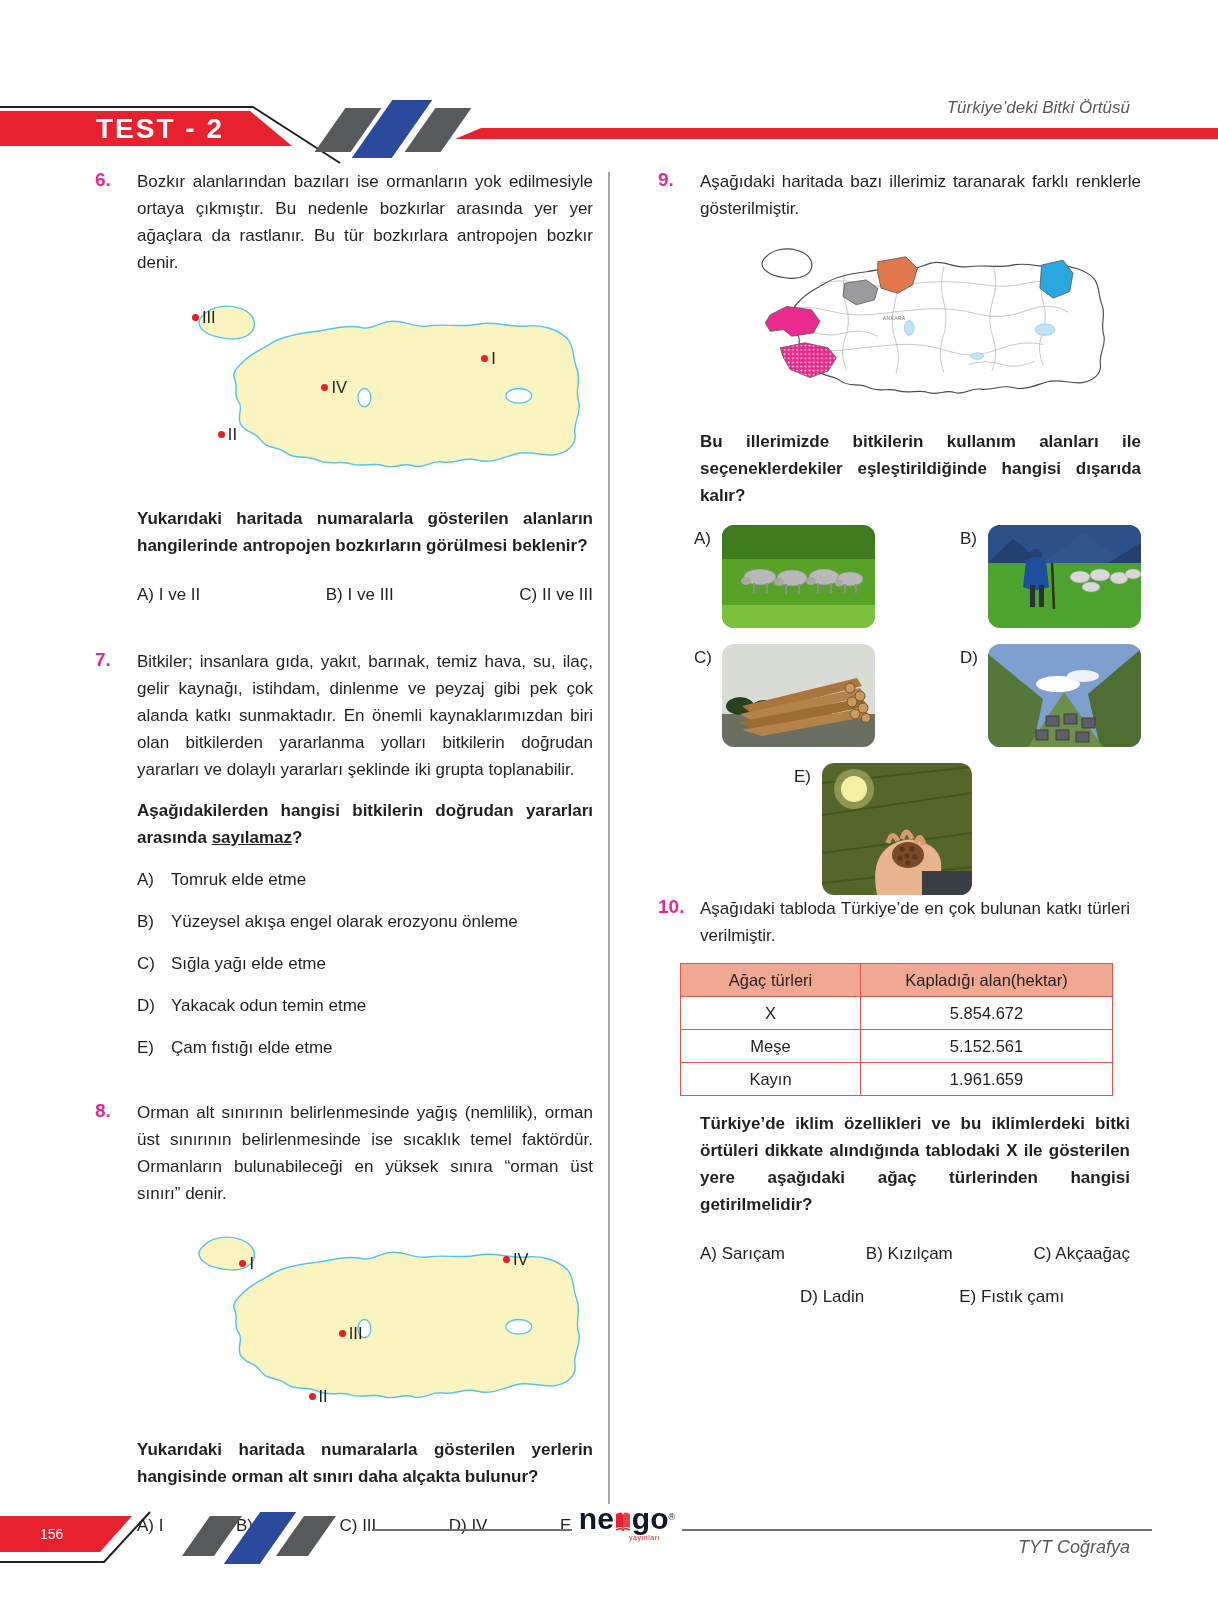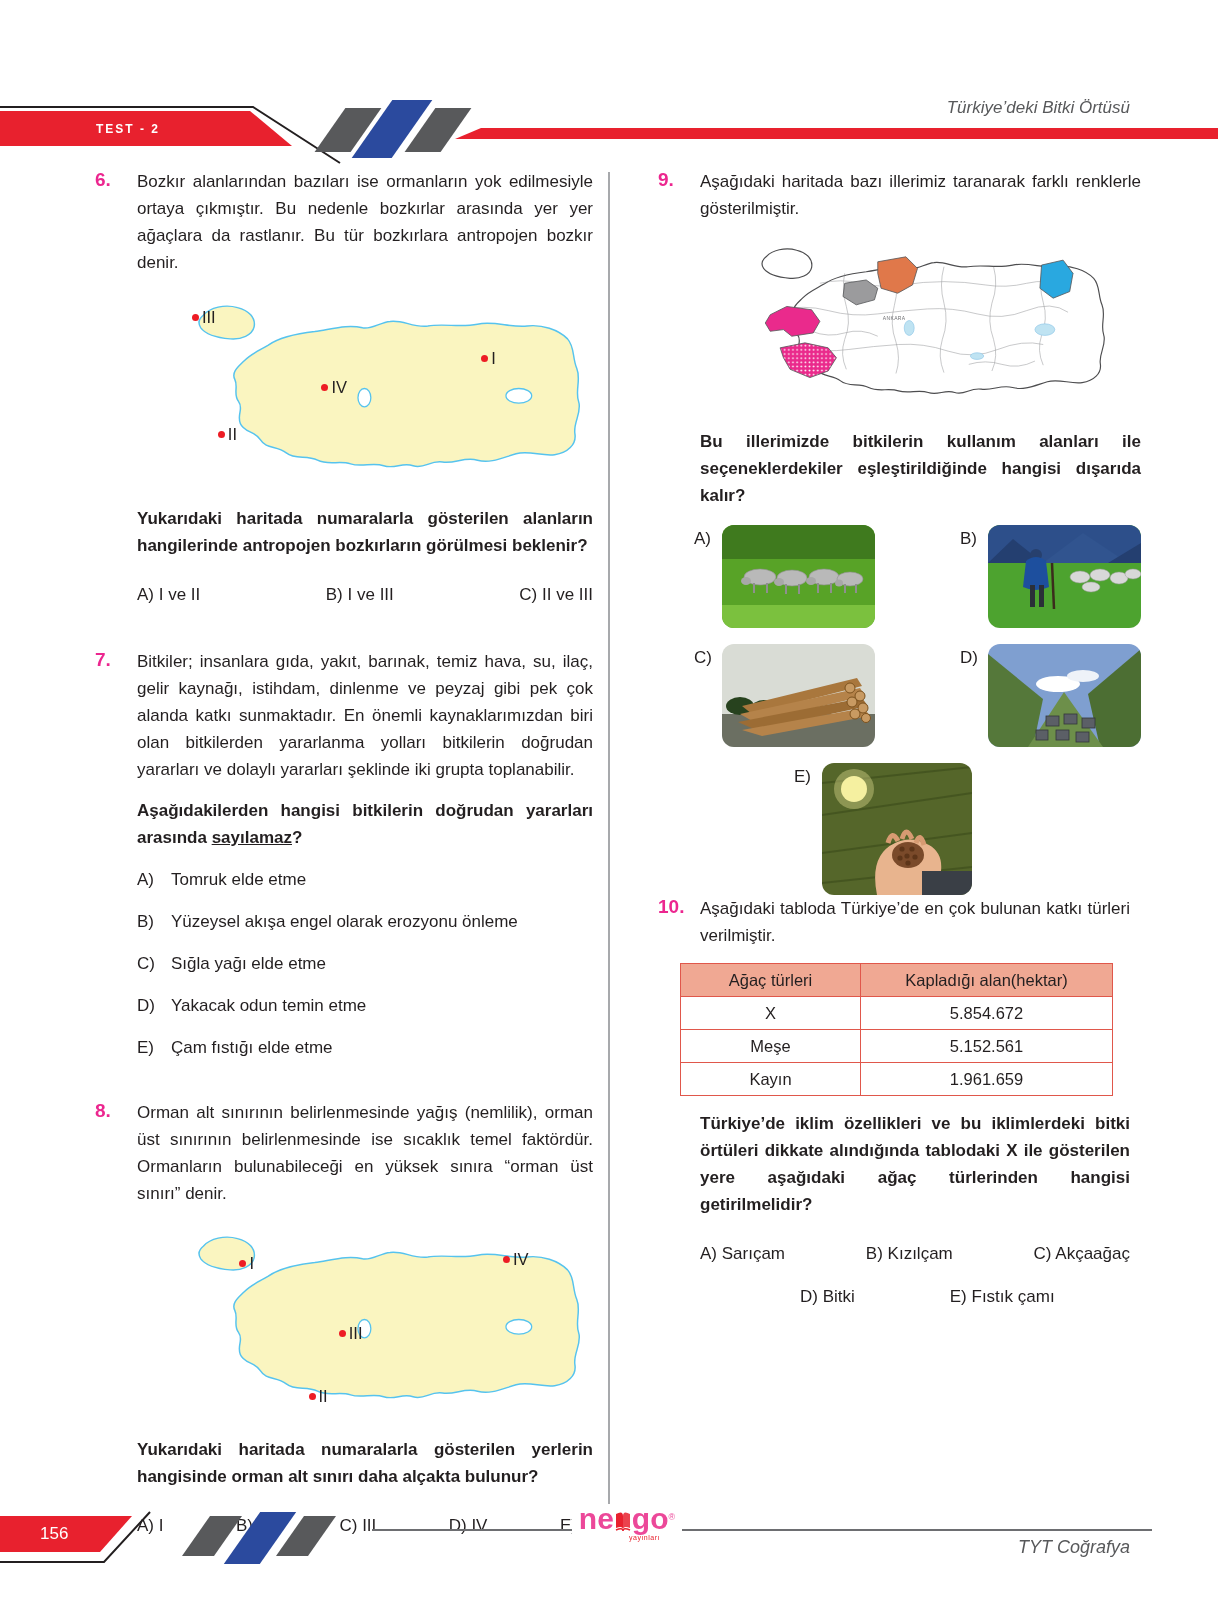--- a/index.html
+++ b/index.html
@@ -2,21 +2,21 @@
 <html><head>
 <meta charset="utf-8">
 <style>
   * { margin:0; padding:0; box-sizing:border-box; }
   body { background:#ffffff; font-family:"Liberation Sans", sans-serif; color:#231f20; }
   .page { position:relative; width:1218px; height:1615px; background:#fff; overflow:hidden; }
 
   
   .hdr-outline, .foot-outline { position:absolute; left:0; top:0; pointer-events:none; }
   .test-band { position:absolute; left:0; top:111px; width:292px; height:35px; background:#e8212e;
-    clip-path:polygon(0 0, 250px 0, 292px 100%, 0 100%); color:#fff; font-weight:bold; font-size:12px;
+    clip-path:polygon(0 0, 250px 0, 292px 100%, 0 100%); color:#fff; font-weight:bold; font-size:28px;
     display:flex; align-items:center; padding-left:96px; letter-spacing:2px; }
   .stripe { position:absolute; transform:skewX(-35deg); }
   .s1 { left:330px; top:108px; width:36px; height:44px; background:#58595b; }
   .s2 { left:372px; top:100px; width:40px; height:58px; background:#2b4a9e; }
   .s3 { left:420px; top:108px; width:36px; height:44px; background:#58595b; }
   .right-bar { position:absolute; left:455px; right:0; top:128px; height:11px; background:#e8212e;
     clip-path:polygon(26px 0, 100% 0, 100% 100%, 0 100%); }
   .topic { position:absolute; top:98px; right:88px; font-style:italic; font-size:17px; color:#58595b; }
 
   
@@ -61,28 +61,28 @@
   
   table.wood { border-collapse:collapse; width:433px; margin:14px 0 6px -20px; }
   table.wood th, table.wood td { border:1.6px solid #e0574b; text-align:center; font-size:16.5px;
     font-weight:normal; height:33px; padding:2px 6px; color:#231f20; }
   table.wood th { background:#f0a893; }
   table.wood td:first-child, table.wood th:first-child { width:180px; }
 
   
   .foot-line { position:absolute; left:372px; right:66px; top:1529px; height:1.5px; background:#6d6e71; }
   .page-tab { position:absolute; left:0; top:1516px; width:132px; height:36px; background:#e8212e;
-    clip-path:polygon(0 0, 132px 0, 100px 100%, 0 100%); color:#fff; font-size:17px;
+    clip-path:polygon(0 0, 132px 0, 100px 100%, 0 100%); color:#fff; font-size:14px;
     display:flex; align-items:center; padding-left:40px; }
   .fs1 { left:196px; top:1516px; width:32px; height:40px; background:#58595b; }
   .fs2 { left:242px; top:1512px; width:36px; height:52px; background:#2b4a9e; }
   .fs3 { left:290px; top:1516px; width:32px; height:40px; background:#58595b; }
   .brand { position:absolute; left:572px; top:1504px; width:110px; background:#fff; padding:0 8px;
     display:flex; flex-direction:column; align-items:center; }
-  .brand-row { display:flex; align-items:flex-end; color:#ec4899; font-weight:bold; font-size:30px; line-height:30px; }
+  .brand-row { display:flex; align-items:flex-end; color:#0f172a; font-weight:bold; font-size:30px; line-height:30px; }
   .brand-row .reg { font-size:9px; font-weight:normal; align-self:flex-start; margin-top:-2px; }
   .brand-sub { font-size:7px; color:#e8212e; align-self:flex-end; margin-right:14px; letter-spacing:.5px; }
   .foot-right { position:absolute; right:88px; top:1537px; font-style:italic; font-size:18px; color:#58595b; }
 </style>
 </head>
 <body>
 
 <div class="page">
 
   <svg width="0" height="0" style="position:absolute">
@@ -425,21 +425,21 @@
               </tr>
         </tbody>
           </table>
         <div class="qbold">Türkiye’de iklim özellikleri ve bu iklimlerdeki bitki örtüleri dikkate alındığında tablodaki X ile gösterilen yere aşağıdaki ağaç türlerinden hangisi getirilmelidir?</div>
         <div class="optrow">
           <span>A) Sarıçam</span>
           <span>B) Kızılçam</span>
           <span>C) Akçaağaç</span>
         </div>
         <div class="optrow2">
-          <span>D) Bitki</span>
+          <span>D) Ladin</span>
           <span>E) Fıstık çamı</span>
         </div>
       </div>
     </div>
   </div>
 
   <div class="foot-line"></div>
   <svg class="foot-outline" style="top:1500px" width="400" height="80">
     <polyline points="150,12 104,62 0,62" stroke="#231f20" stroke-width="2" fill="none"></polyline>
   </svg>

